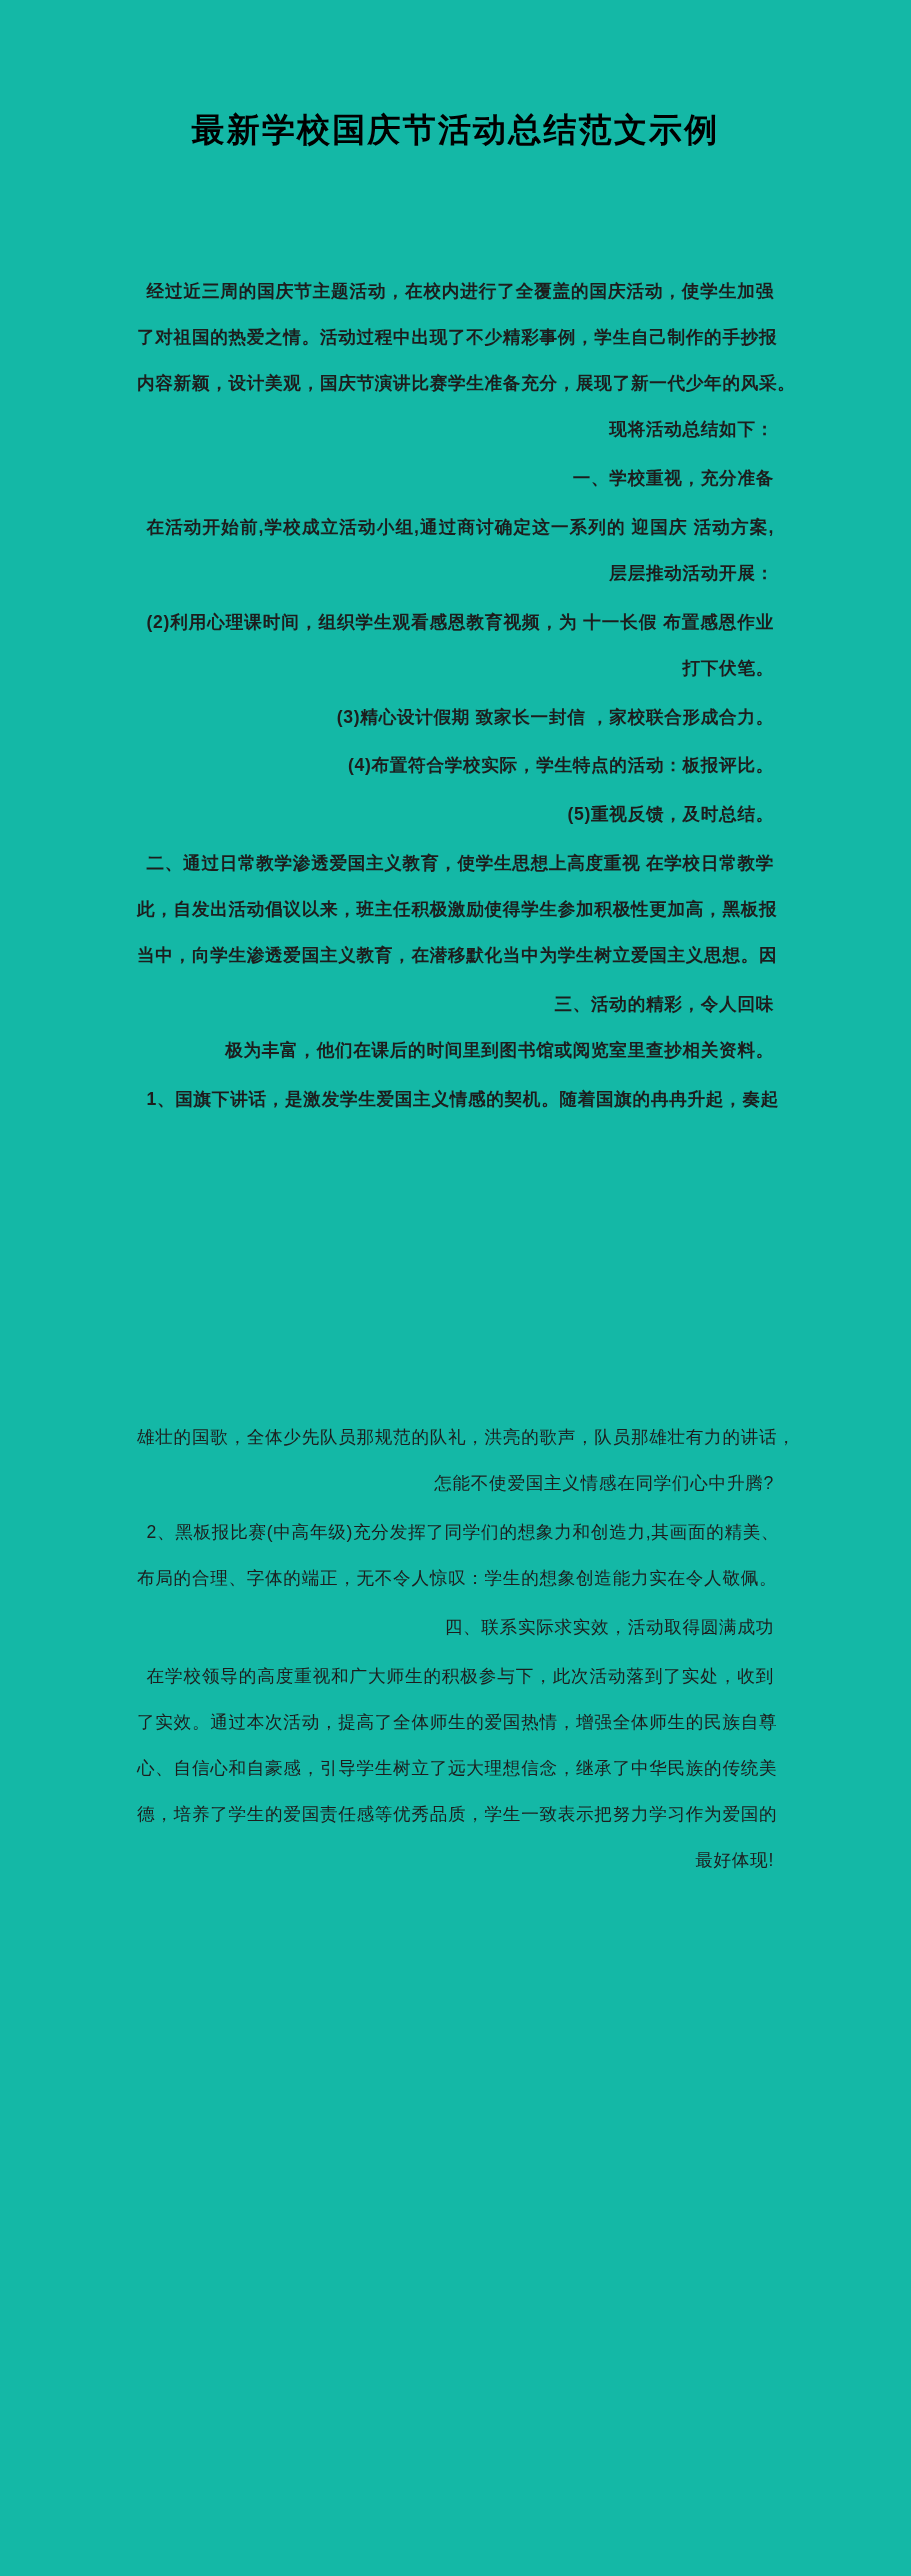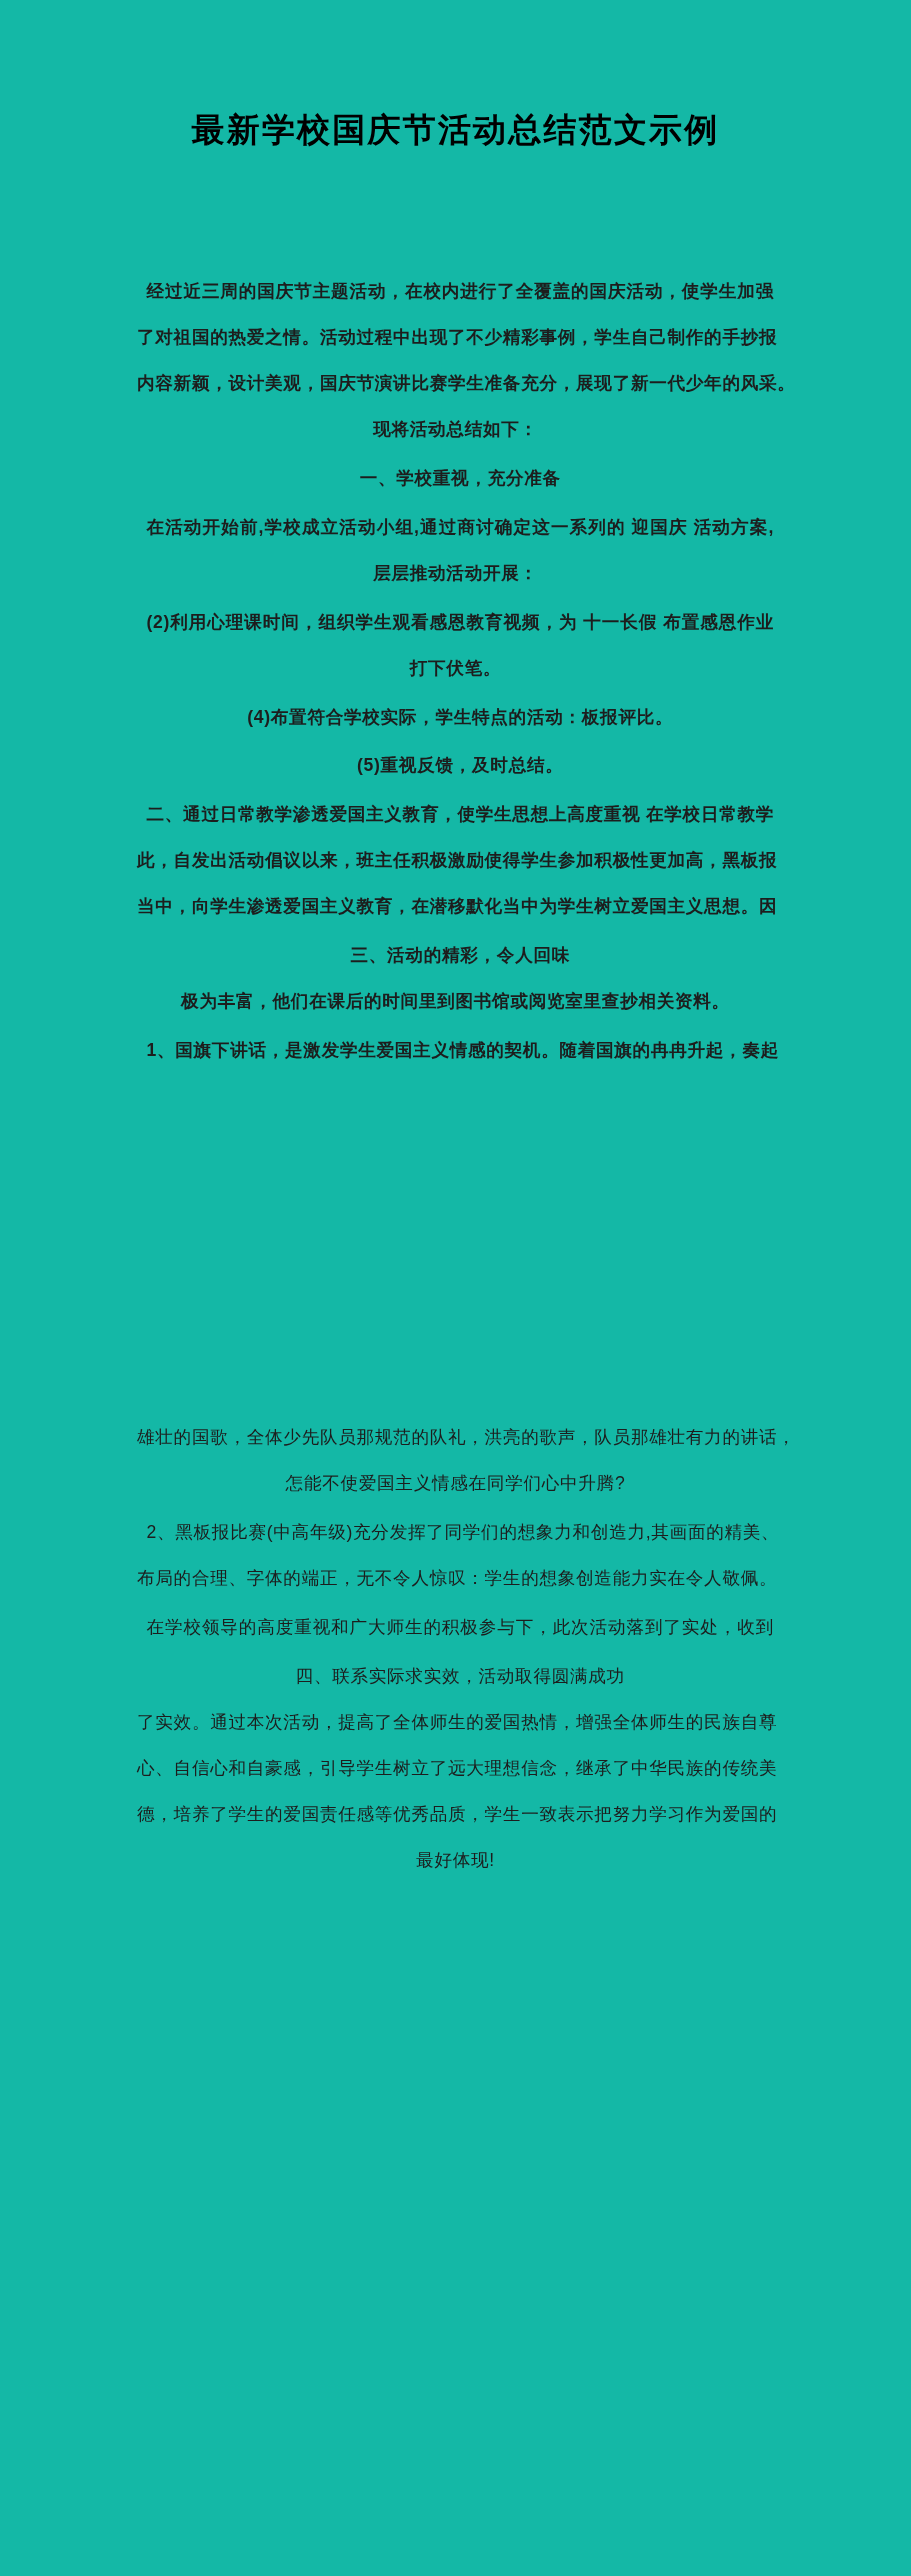--- a/index.html
+++ b/index.html
@@ -41,21 +41,21 @@
     font-weight: bold;
   }
   .content.second {
     padding-top: 126px;
   }
   .line {
     height: 46px;
     line-height: 46px;
     font-size: 17.6px;
     letter-spacing: 0.7px;
-    text-align: center;
+    text-align: right;
     white-space: nowrap;
   }
   .line.fill {
     text-align: justify;
     text-align-last: justify;
     text-justify: inter-character;
   }
   .line.para {
     margin-top: 2.9px;
   }
@@ -71,38 +71,39 @@
   <div class="content first">
       <div class="line fill indent">经过近三周的国庆节主题活动，在校内进行了全覆盖的国庆活动，使学生加强</div>
       <div class="line fill">了对祖国的热爱之情。活动过程中出现了不少精彩事例，学生自己制作的手抄报</div>
       <div class="line fill">内容新颖，设计美观，国庆节演讲比赛学生准备充分，展现了新一代少年的风采。</div>
       <div class="line">现将活动总结如下：</div>
       <div class="line para indent">一、学校重视，充分准备</div>
       <div class="line fill para indent">在活动开始前,学校成立活动小组,通过商讨确定这一系列的 迎国庆 活动方案,</div>
       <div class="line">层层推动活动开展：</div>
       <div class="line fill para indent">(2)利用心理课时间，组织学生观看感恩教育视频，为 十一长假 布置感恩作业</div>
       <div class="line">打下伏笔。</div>
+      <div class="line para indent">(3)精心设计假期 致家长一封信 ，家校联合形成合力。</div>
       <div class="line para indent">(4)布置符合学校实际，学生特点的活动：板报评比。</div>
       <div class="line para indent">(5)重视反馈，及时总结。</div>
       <div class="line fill para indent">二、通过日常教学渗透爱国主义教育，使学生思想上高度重视 在学校日常教学</div>
       <div class="line fill">此，自发出活动倡议以来，班主任积极激励使得学生参加积极性更加高，黑板报</div>
       <div class="line fill">当中，向学生渗透爱国主义教育，在潜移默化当中为学生树立爱国主义思想。因</div>
       <div class="line para indent">三、活动的精彩，令人回味</div>
       <div class="line">极为丰富，他们在课后的时间里到图书馆或阅览室里查抄相关资料。</div>
       <div class="line fill para indent">1、国旗下讲话，是激发学生爱国主义情感的契机。随着国旗的冉冉升起，奏起</div>
     </div>
 </div>
 
 <div class="page">
   <div class="content second">
       <div class="line fill">雄壮的国歌，全体少先队员那规范的队礼，洪亮的歌声，队员那雄壮有力的讲话，</div>
       <div class="line">怎能不使爱国主义情感在同学们心中升腾?</div>
       <div class="line fill para indent">2、黑板报比赛(中高年级)充分发挥了同学们的想象力和创造力,其画面的精美、</div>
       <div class="line fill">布局的合理、字体的端正，无不令人惊叹：学生的想象创造能力实在令人敬佩。</div>
+      <div class="line para indent">四、联系实际求实效，活动取得圆满成功</div>
       <div class="line fill para indent">在学校领导的高度重视和广大师生的积极参与下，此次活动落到了实处，收到</div>
-      <div class="line para indent">四、联系实际求实效，活动取得圆满成功</div>
       <div class="line fill">了实效。通过本次活动，提高了全体师生的爱国热情，增强全体师生的民族自尊</div>
       <div class="line fill">心、自信心和自豪感，引导学生树立了远大理想信念，继承了中华民族的传统美</div>
       <div class="line fill">德，培养了学生的爱国责任感等优秀品质，学生一致表示把努力学习作为爱国的</div>
       <div class="line">最好体现!</div>
     </div>
 </div>
 
 
 </body></html>

